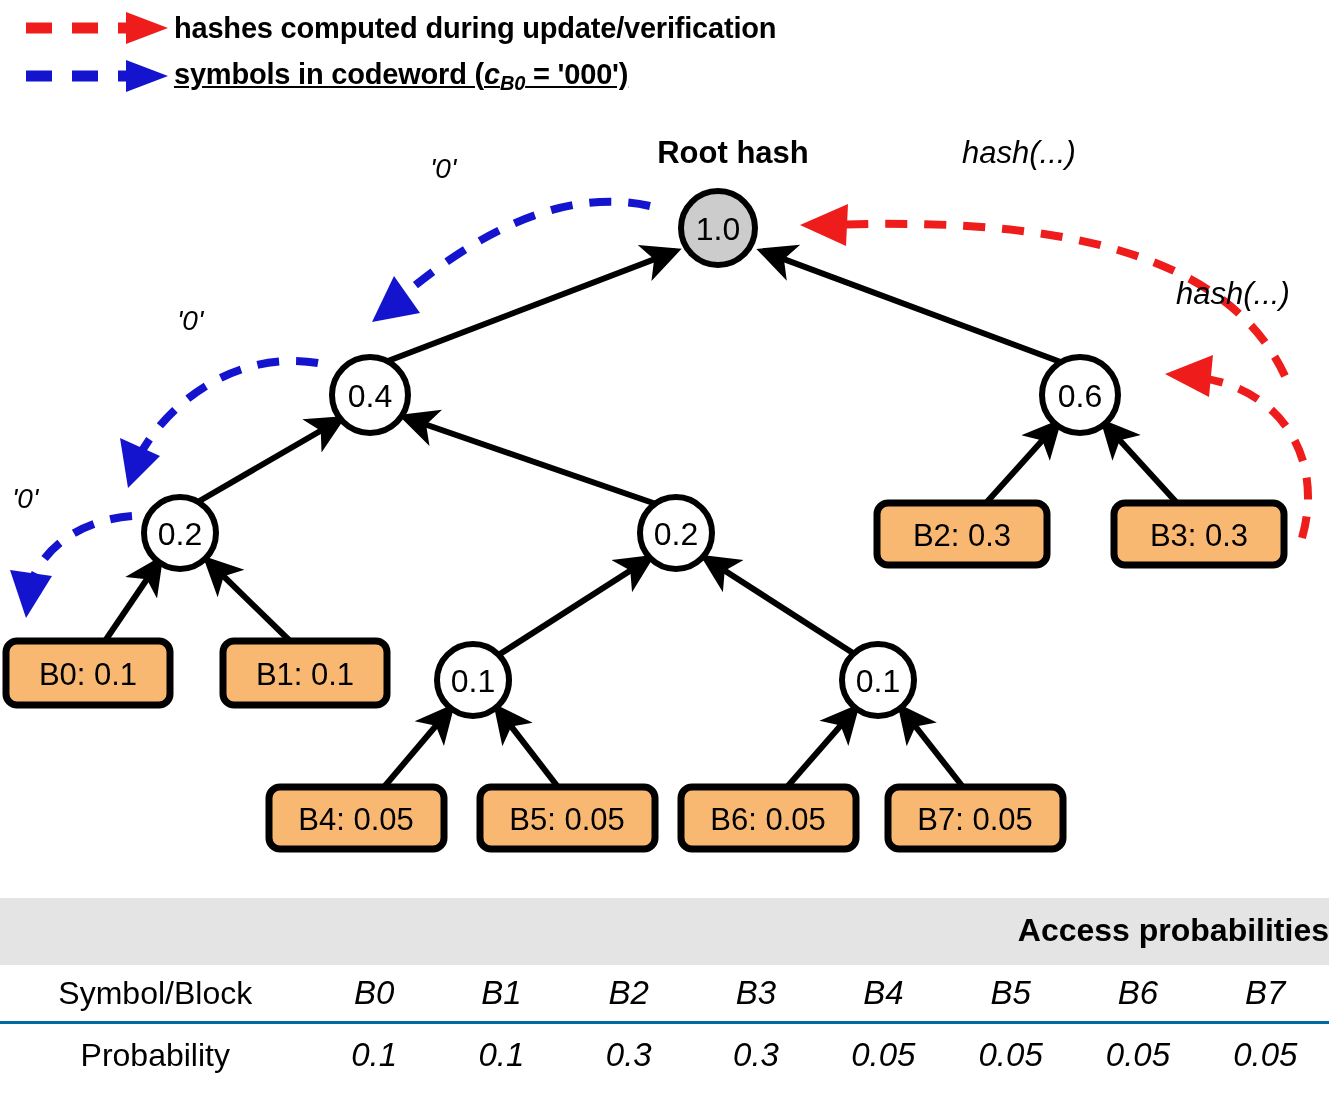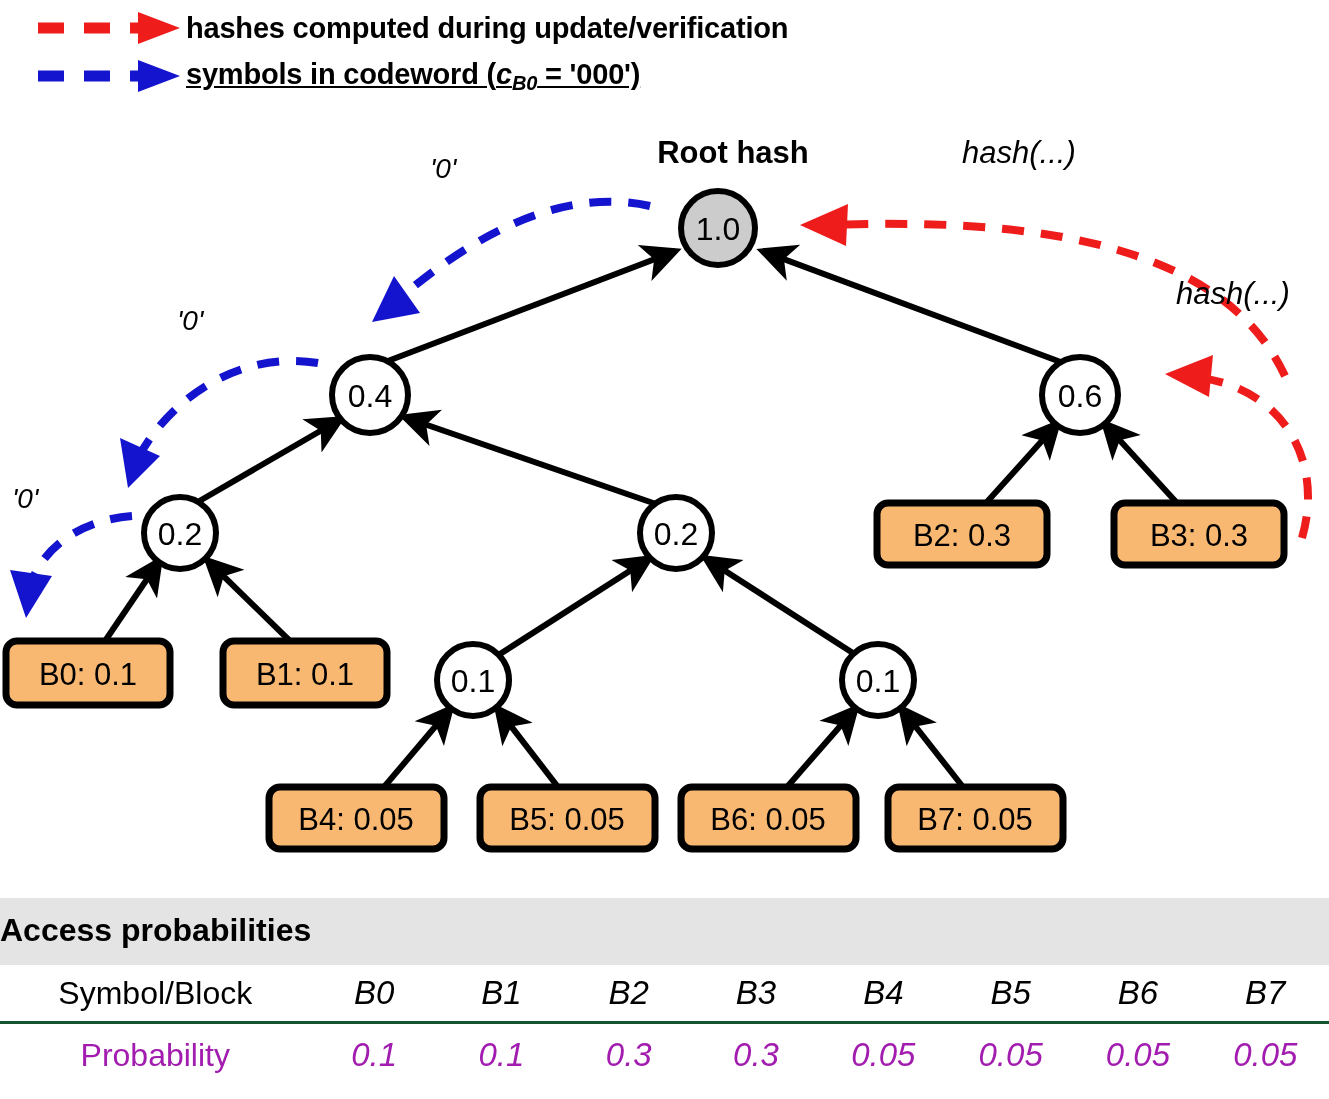--- a/index.html
+++ b/index.html
@@ -1,20 +1,20 @@
 <!DOCTYPE html>
 <html><head>
 <meta charset="utf-8">
 <style>
   html,body{margin:0;padding:0;background:#ffffff;}
   body{width:1329px;height:1099px;font-family:"Liberation Sans",sans-serif;overflow:hidden;}
   #stage{position:relative;width:1329px;height:1099px;background:#fff;}
 
   
-  .legend{position:absolute;left:16px;top:0;width:1063px;height:110px;}
+  .legend{position:absolute;left:4px;top:0;width:1063px;height:110px;}
   .legend-row{position:absolute;left:0;height:40px;display:flex;align-items:center;}
   .legend-row.r1{top:8px;}
   .legend-row.r2{top:56px;text-decoration:underline;}
   .legend-arrow{width:170px;height:40px;flex:0 0 170px;}
   .legend-label{font-size:29px;font-weight:bold;color:#000;white-space:nowrap;letter-spacing:-0.2px;}
   .legend-label .sub{font-size:20px;vertical-align:-0.28em;font-style:italic;}
   .legend-label .ital{font-style:italic;}
 
   
   #diagram{position:absolute;left:0;top:108px;width:1329px;height:790px;}
@@ -27,25 +27,25 @@
   .tree-edge{stroke:#000;stroke-width:6;fill:none;}
   .red-dash{stroke:#ef1c1c;stroke-width:8;fill:none;stroke-dasharray:22 17;stroke-linecap:butt;}
   .blue-dash{stroke:#1414cf;stroke-width:8;fill:none;stroke-dasharray:22 17;stroke-linecap:butt;}
   .lbl-ital{font-family:"Liberation Sans",sans-serif;font-style:italic;font-size:31px;fill:#000;}
   .lbl-sym{font-family:"Liberation Sans",sans-serif;font-style:italic;font-size:28px;fill:#000;}
   .root-cap{font-family:"Liberation Sans",sans-serif;font-weight:bold;font-size:31px;fill:#000;text-anchor:middle;}
 
   
   #prob-table{position:absolute;left:0;top:898px;width:1329px;}
   #prob-table table{border-collapse:collapse;width:1329px;table-layout:fixed;}
-  #prob-table .band td{background:#e4e4e4;text-align:left;font-weight:bold;font-size:32px;padding:14px 0 16px 0;color:#000;}
+  #prob-table .band td{background:#e4e4e4;text-align:right;font-weight:bold;font-size:32px;padding:14px 0 16px 0;color:#000;}
   #prob-table .hdr td{font-style:italic;font-size:33px;text-align:center;padding:9px 0 9px 0;color:#000;}
   #prob-table .hdr td.rowhead{font-style:normal;font-size:32px;text-align:center;}
-  #prob-table .hdr{border-bottom:3px solid #14532d;padding-left:17px;}
-  #prob-table .vals td{font-style:italic;font-size:33px;text-align:center;padding:12px 0 4px 0;color:#a21caf;}
+  #prob-table .hdr{border-bottom:3px solid #0369a1;padding-left:17px;}
+  #prob-table .vals td{font-style:italic;font-size:33px;text-align:center;padding:12px 0 4px 0;color:#000000;}
   #prob-table .vals td.rowhead{font-style:normal;font-size:32px;}
   col.c0{width:300px;}
   col.cx{width:123px;}
 </style>
 </head>
 <body>
 
 <div id="stage">
 
   <div class="legend">

